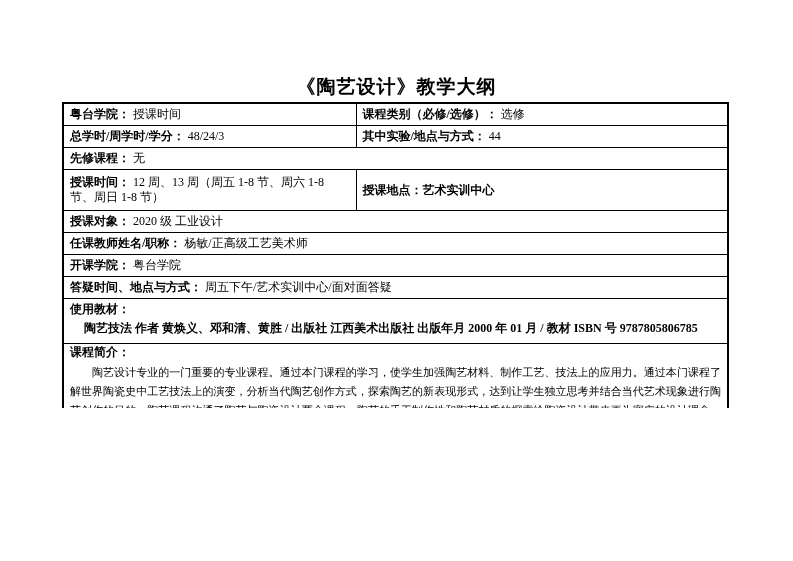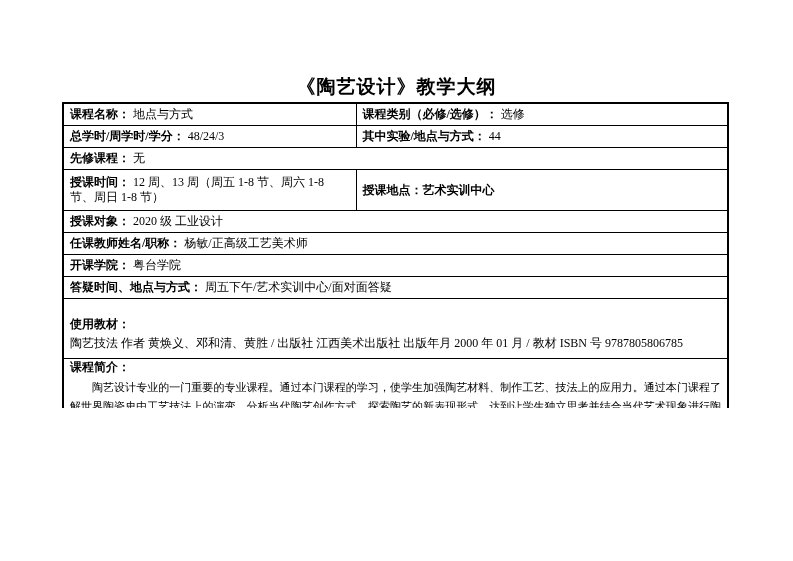--- a/index.html
+++ b/index.html
@@ -38,37 +38,38 @@
     padding: 1px 6px;
     font-size: 12px;
     line-height: 15px;
     vertical-align: middle;
     overflow: hidden;
   }
   .lbl { font-weight: bold; }
   .val { margin-left: 3px; }
   tr.r-single td { height: 19px; }
   tr.r-tall td { height: 38px; }
-  tr.r-book td { height: 40px; vertical-align: top; padding-top: 18px; }
+  tr.r-book td { height: 40px; vertical-align: top; padding-top: 3px; }
   tr.r-last td { height: 22px; padding-left: 47px; }
   td.intro-cell {
     vertical-align: top;
     padding: 3px 6px 6px 6px;
   }
   .intro-para {
     margin: 3px 0 0 0;
     font-size: 11px;
     line-height: 19px;
     text-align: justify;
     text-indent: 2em;
   }
   .book-line {
     display: block;
     margin-top: 4px;
-    font-weight: normal;
+    font-weight: bold;
+    margin-left: 14px;
   }
   .plain-cell { font-weight: bold; }
   .page-number {
     text-align: center;
     font-size: 12px;
     margin-top: 16px;
   }
 </style>
 </head>
 <body>
@@ -79,21 +80,21 @@
 
   <table class="syllabus">
     <colgroup>
       <col style="width:293px">
       <col>
     </colgroup>
 
     <tbody>
         <tr class="r-single">
       <td>
-        <span class="lbl">课程名称：</span><span class="val">地点与方式</span>
+        <span class="lbl">粤台学院：</span><span class="val">授课时间</span>
       </td>
       <td>
         <span class="lbl">课程类别（必修/选修）：</span><span class="val">选修</span>
       </td>
     </tr>
 
 
     <tr class="r-single">
       <td>
         <span class="lbl">总学时/周学时/学分：</span><span class="val">48/24/3</span>

